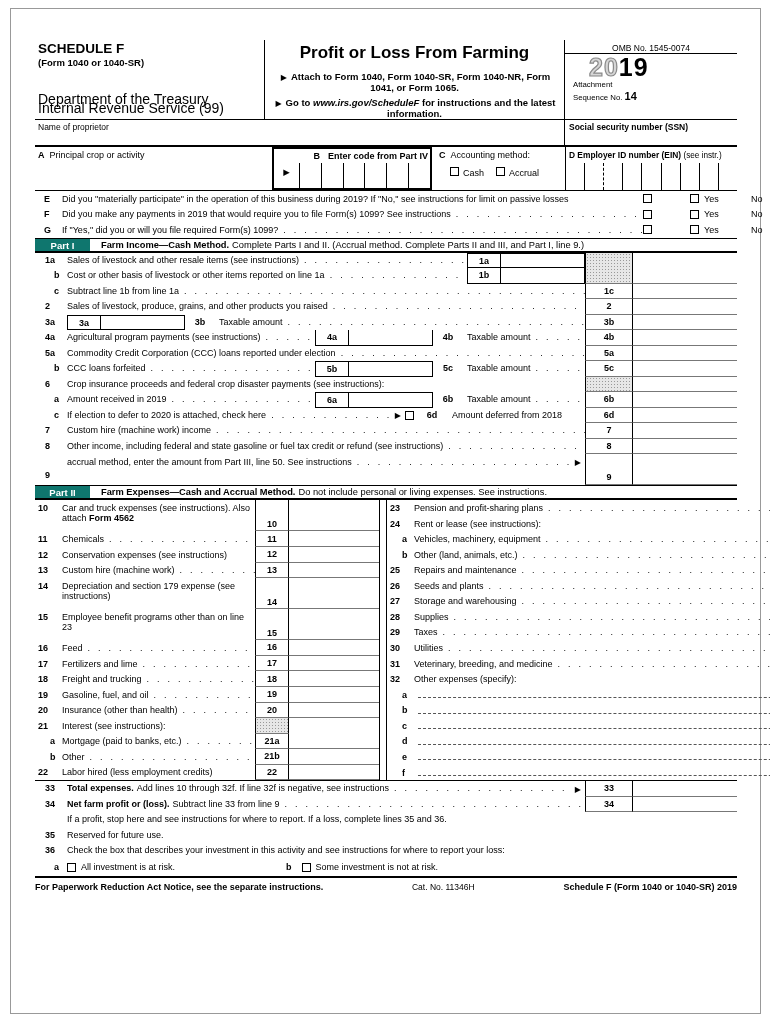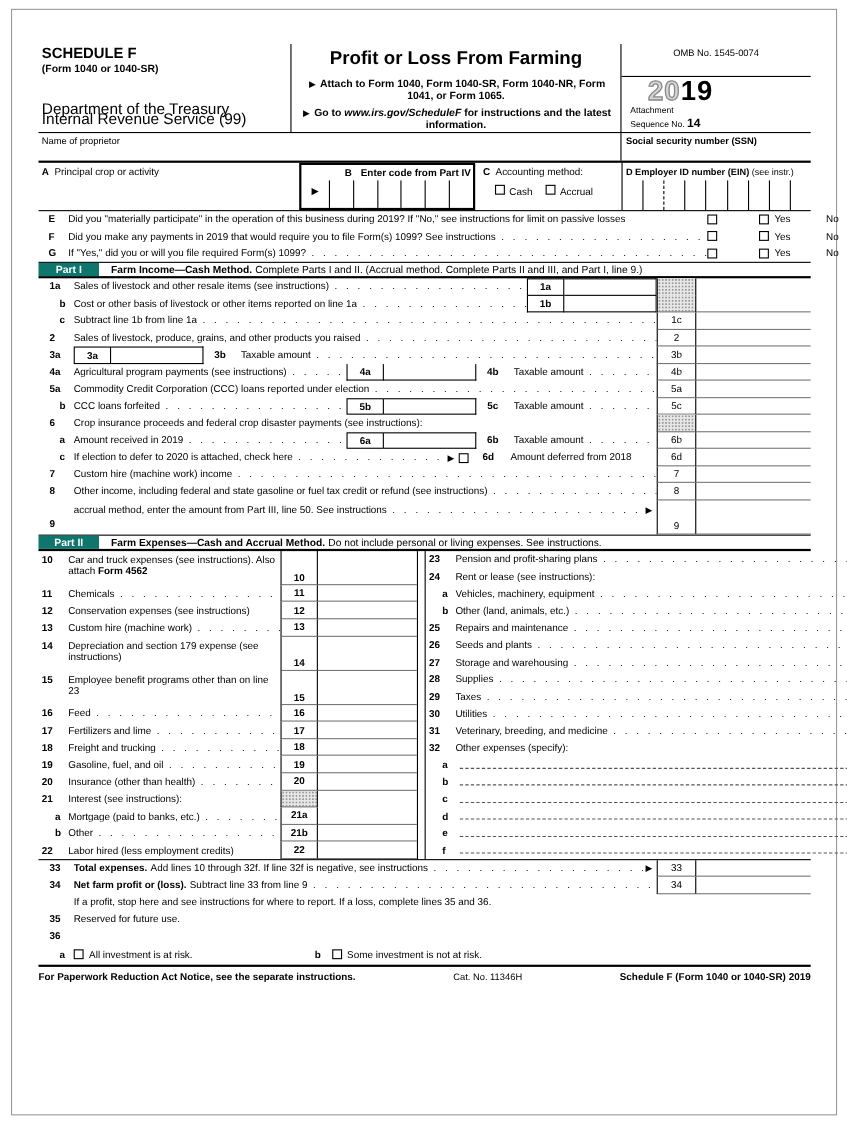--- a/index.html
+++ b/index.html
@@ -14,21 +14,21 @@
   .hdr-l { width:230px; border-right:1.5px solid #000; padding:1px 4px 2px 3px; }
   .hl-sched { font-size:13.5px; font-weight:bold; }
   .hl-form { font-size:9.5px; font-weight:bold; margin-top:1px; }
   .hl-dept { font-size:14px; margin-top:27px; line-height:9px; }
   .hdr-m { flex:1; text-align:center; padding:3px 6px 0; }
   .hm-title { font-size:17px; font-weight:bold; }
   .hm-sub { font-size:9.5px; font-weight:bold; margin-top:8px; }
   .hm-sub2 { font-size:9.5px; font-weight:bold; margin-top:4px; }
   .hm-sub i { font-style:italic; }
   .hdr-r { width:173px; border-left:1.5px solid #000; display:flex; flex-direction:column; }
-  .omb { font-size:8.5px; text-align:center; padding:3px 0 16px; border-bottom:1px solid #000; }
+  .omb { font-size:8.5px; text-align:center; padding:3px 0 0; border-bottom:1px solid #000; }
   .year { font-size:25px; font-weight:bold; line-height:27px; padding-left:24px; letter-spacing:1px; }
   .y20 { color:#d6d6d6; -webkit-text-stroke:1.2px #8a8a8a; }
   .attach1 { font-size:7.8px; line-height:8.5px; padding-left:8px; }
   .attach2 { font-size:7.8px; padding-left:8px; padding-bottom:2px; }
   .seq { font-size:11px; font-weight:bold; }
 
   .namerow { display:flex; border-top:1px solid #000; border-bottom:2.5px solid #000; height:28px; }
   .nr-l { flex:1; font-size:8.5px; padding:2px 3px; }
   .nr-r { width:173px; border-left:1px solid #000; font-weight:bold; font-size:8.5px; padding:2px 4px; }
 
@@ -69,21 +69,21 @@
   .ptag { background:#0f766e; color:#fff; font-weight:bold; font-size:9.5px; width:55px; text-align:center; line-height:13px; }
   .ptxt { font-size:9.3px; margin-left:11px; line-height:13px; }
   .ptxt b { margin-right:3px; }
 
   
   .r { display:flex; height:15.5px; font-size:9px; line-height:15.2px; align-items:stretch; }
   .rnum { width:32px; font-weight:bold; padding-left:10px; flex:none; }
   .rnum.sub { padding-left:19px; }
   .rlbl { flex:1; display:flex; overflow:hidden; }
   .rlbl .t { white-space:nowrap; }
-  .cn { width:36px; flex:none; border-left:1px solid #000; border-right:1px solid #000; border-bottom:1px solid #777; font-weight:normal; text-align:center; }
+  .cn { width:48px; flex:none; border-left:1px solid #000; border-right:1px solid #000; border-bottom:1px solid #777; font-weight:bold; text-align:center; }
   .ca { width:104px; flex:none; border-bottom:1px solid #777; }
   .nb { border-bottom:none !important; }
   .sh { background-color:#e7e7e7; background-image:radial-gradient(#999 0.6px, transparent 0.95px); background-size:3px 3px; }
   .ibn { width:34px; flex:none; border-left:1px solid #000; border-right:1px solid #000; border-bottom:1px solid #000; font-weight:bold; text-align:center; }
   .iba { width:84px; flex:none; border-right:1px solid #000; border-bottom:1px solid #000; }
   .ibt { border-top:1px solid #000; }
   .lblw { width:248px; flex:none; display:flex; overflow:hidden; }
   .n2 { width:30px; flex:none; font-weight:bold; text-align:center; }
   .l2w { flex:1; display:flex; overflow:hidden; padding-left:4px; }
   .l2fix { width:138px; flex:none; padding-left:5px; }
@@ -685,20 +685,21 @@
     <div class="r">
       <span class="rnum"></span>
       <span class="t">If a profit, stop here and see instructions for where to report. If a loss, complete lines 35 and 36.</span>
     </div>
     <div class="r">
       <span class="rnum">35</span>
       <span class="t">Reserved for future use.</span>
     </div>
     <div class="r">
       <span class="rnum">36</span>
+      <span class="t">Check the box that describes your investment in this activity and see instructions for where to report your loss:</span>
     </div>
     <div class="r36ab">
       <span class="rnum sub">a</span>
       <span class="cb"></span>
       <span class="t36">All investment is at risk.</span>
       <span class="rnum sub b36">b</span>
       <span class="cb" style="margin-left:10px"></span>
       <span class="t36">Some investment is not at risk.</span>
     </div>
 

